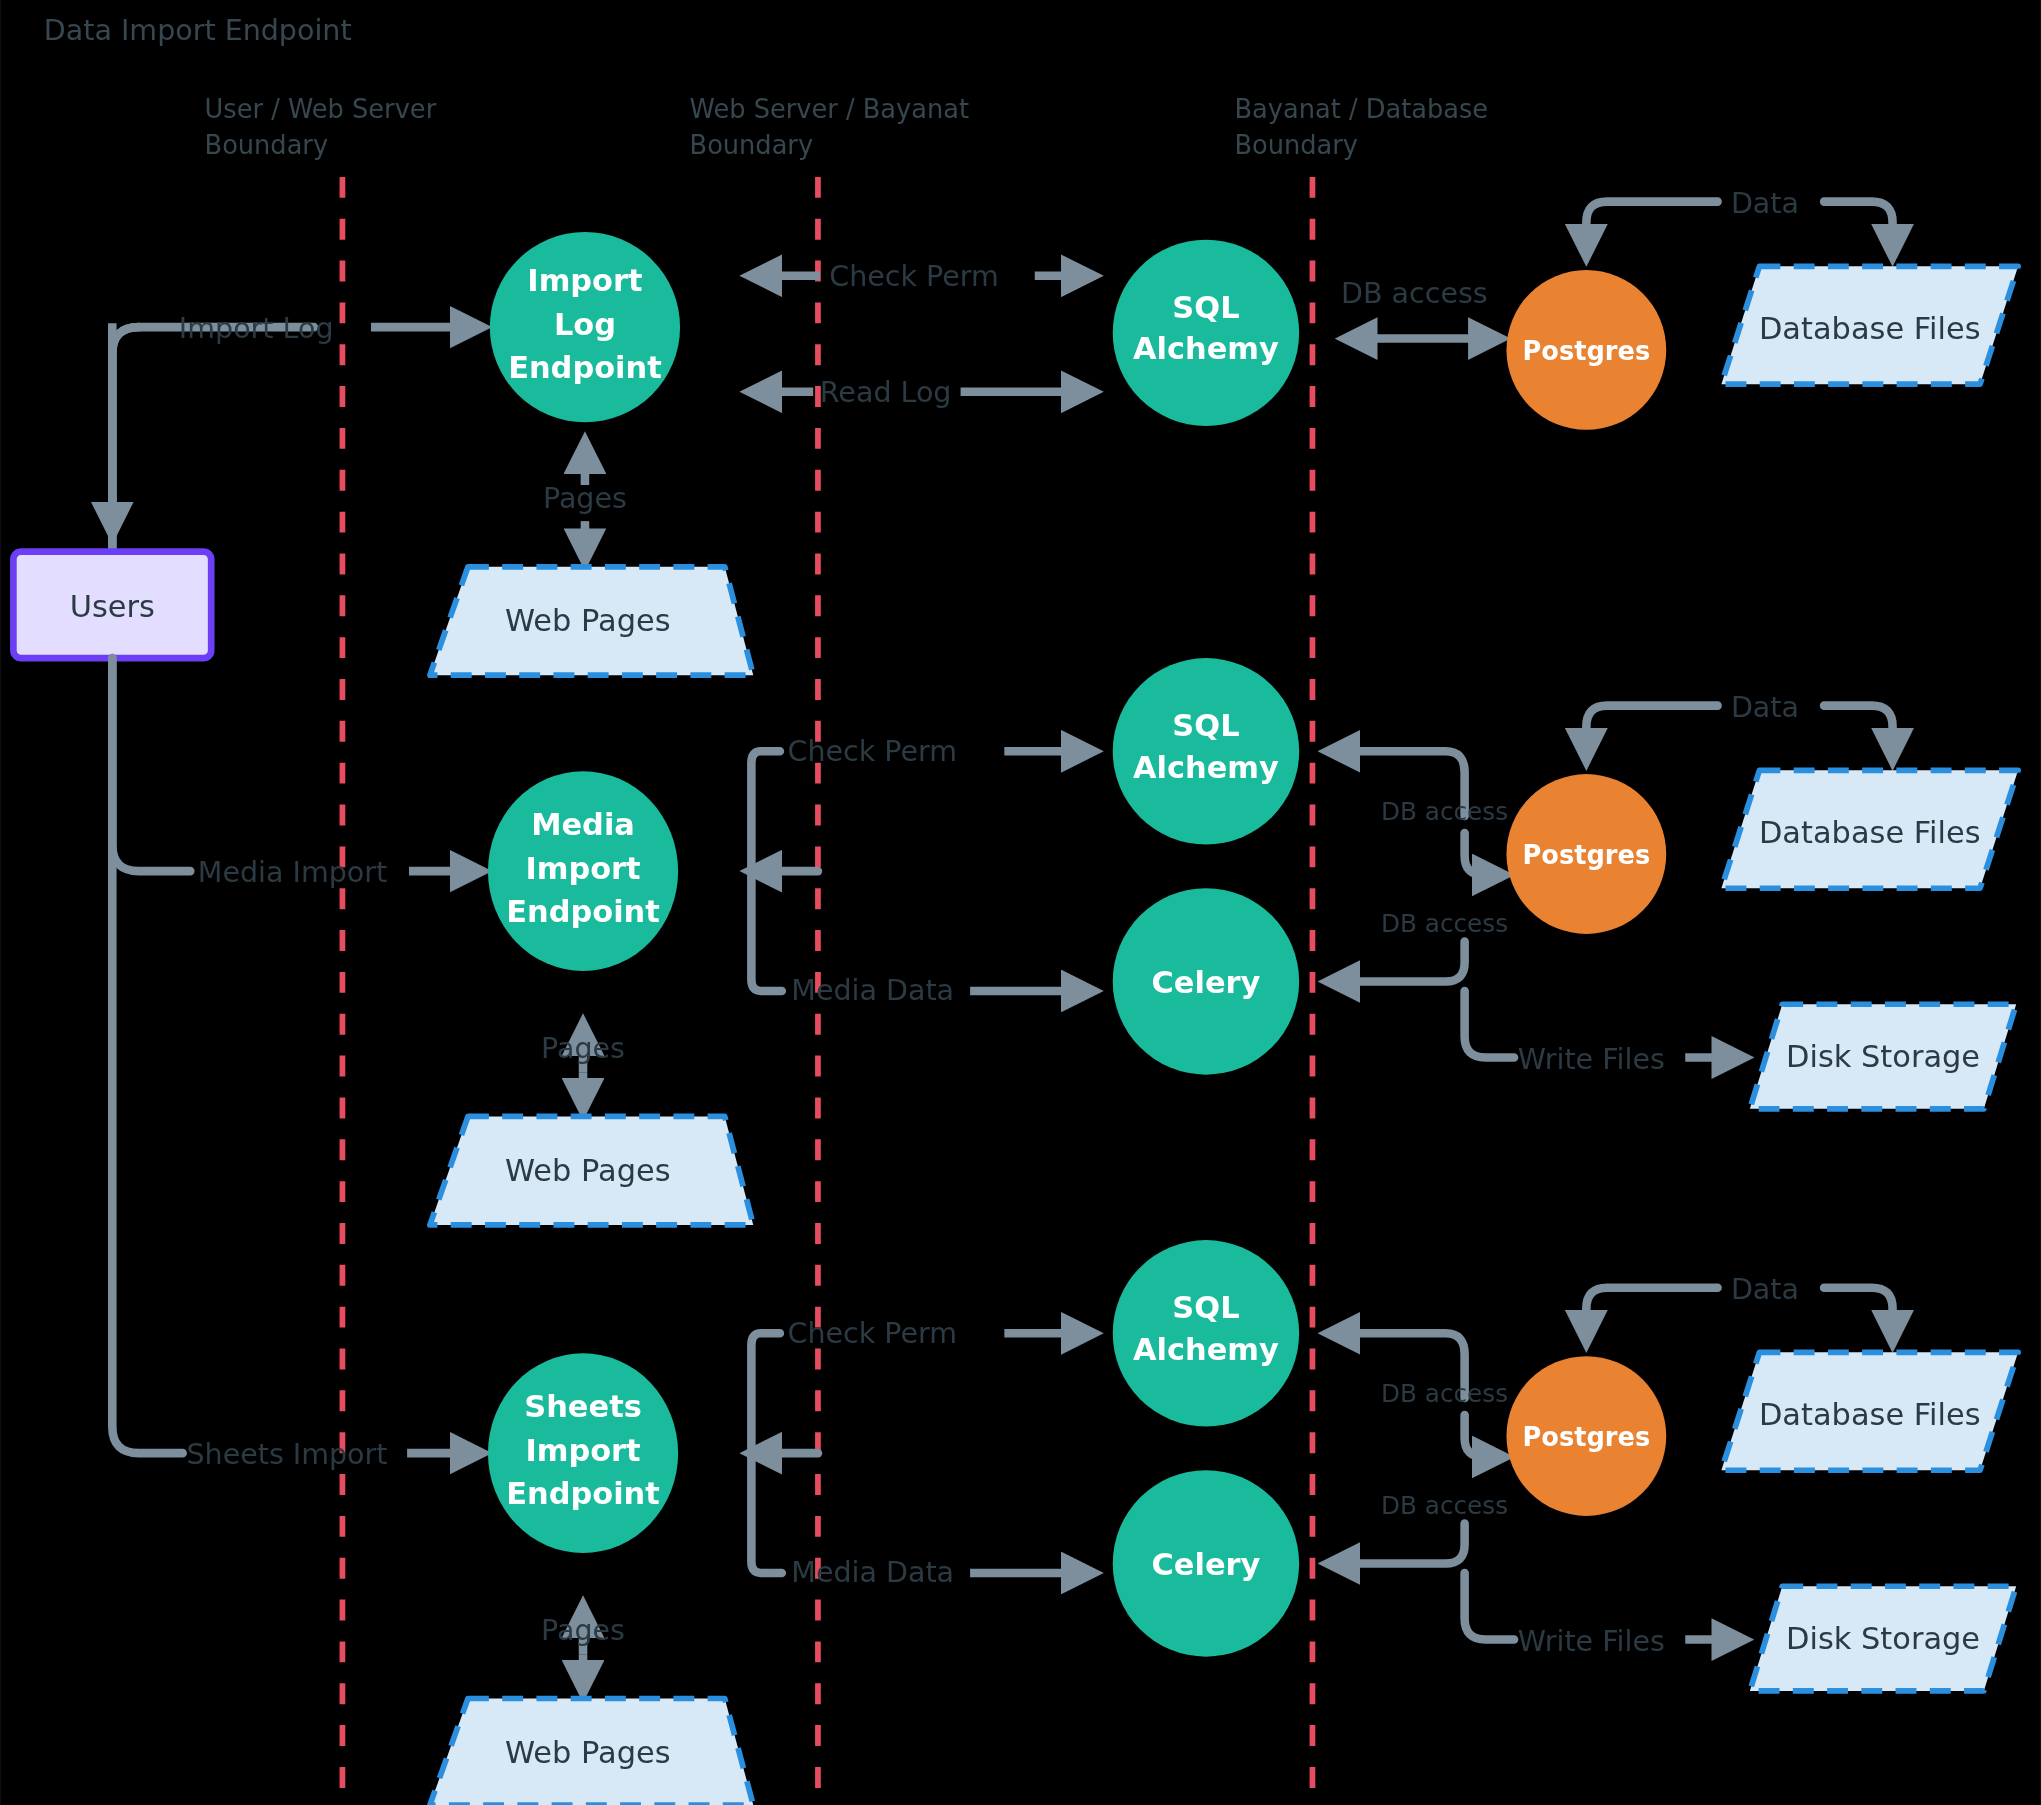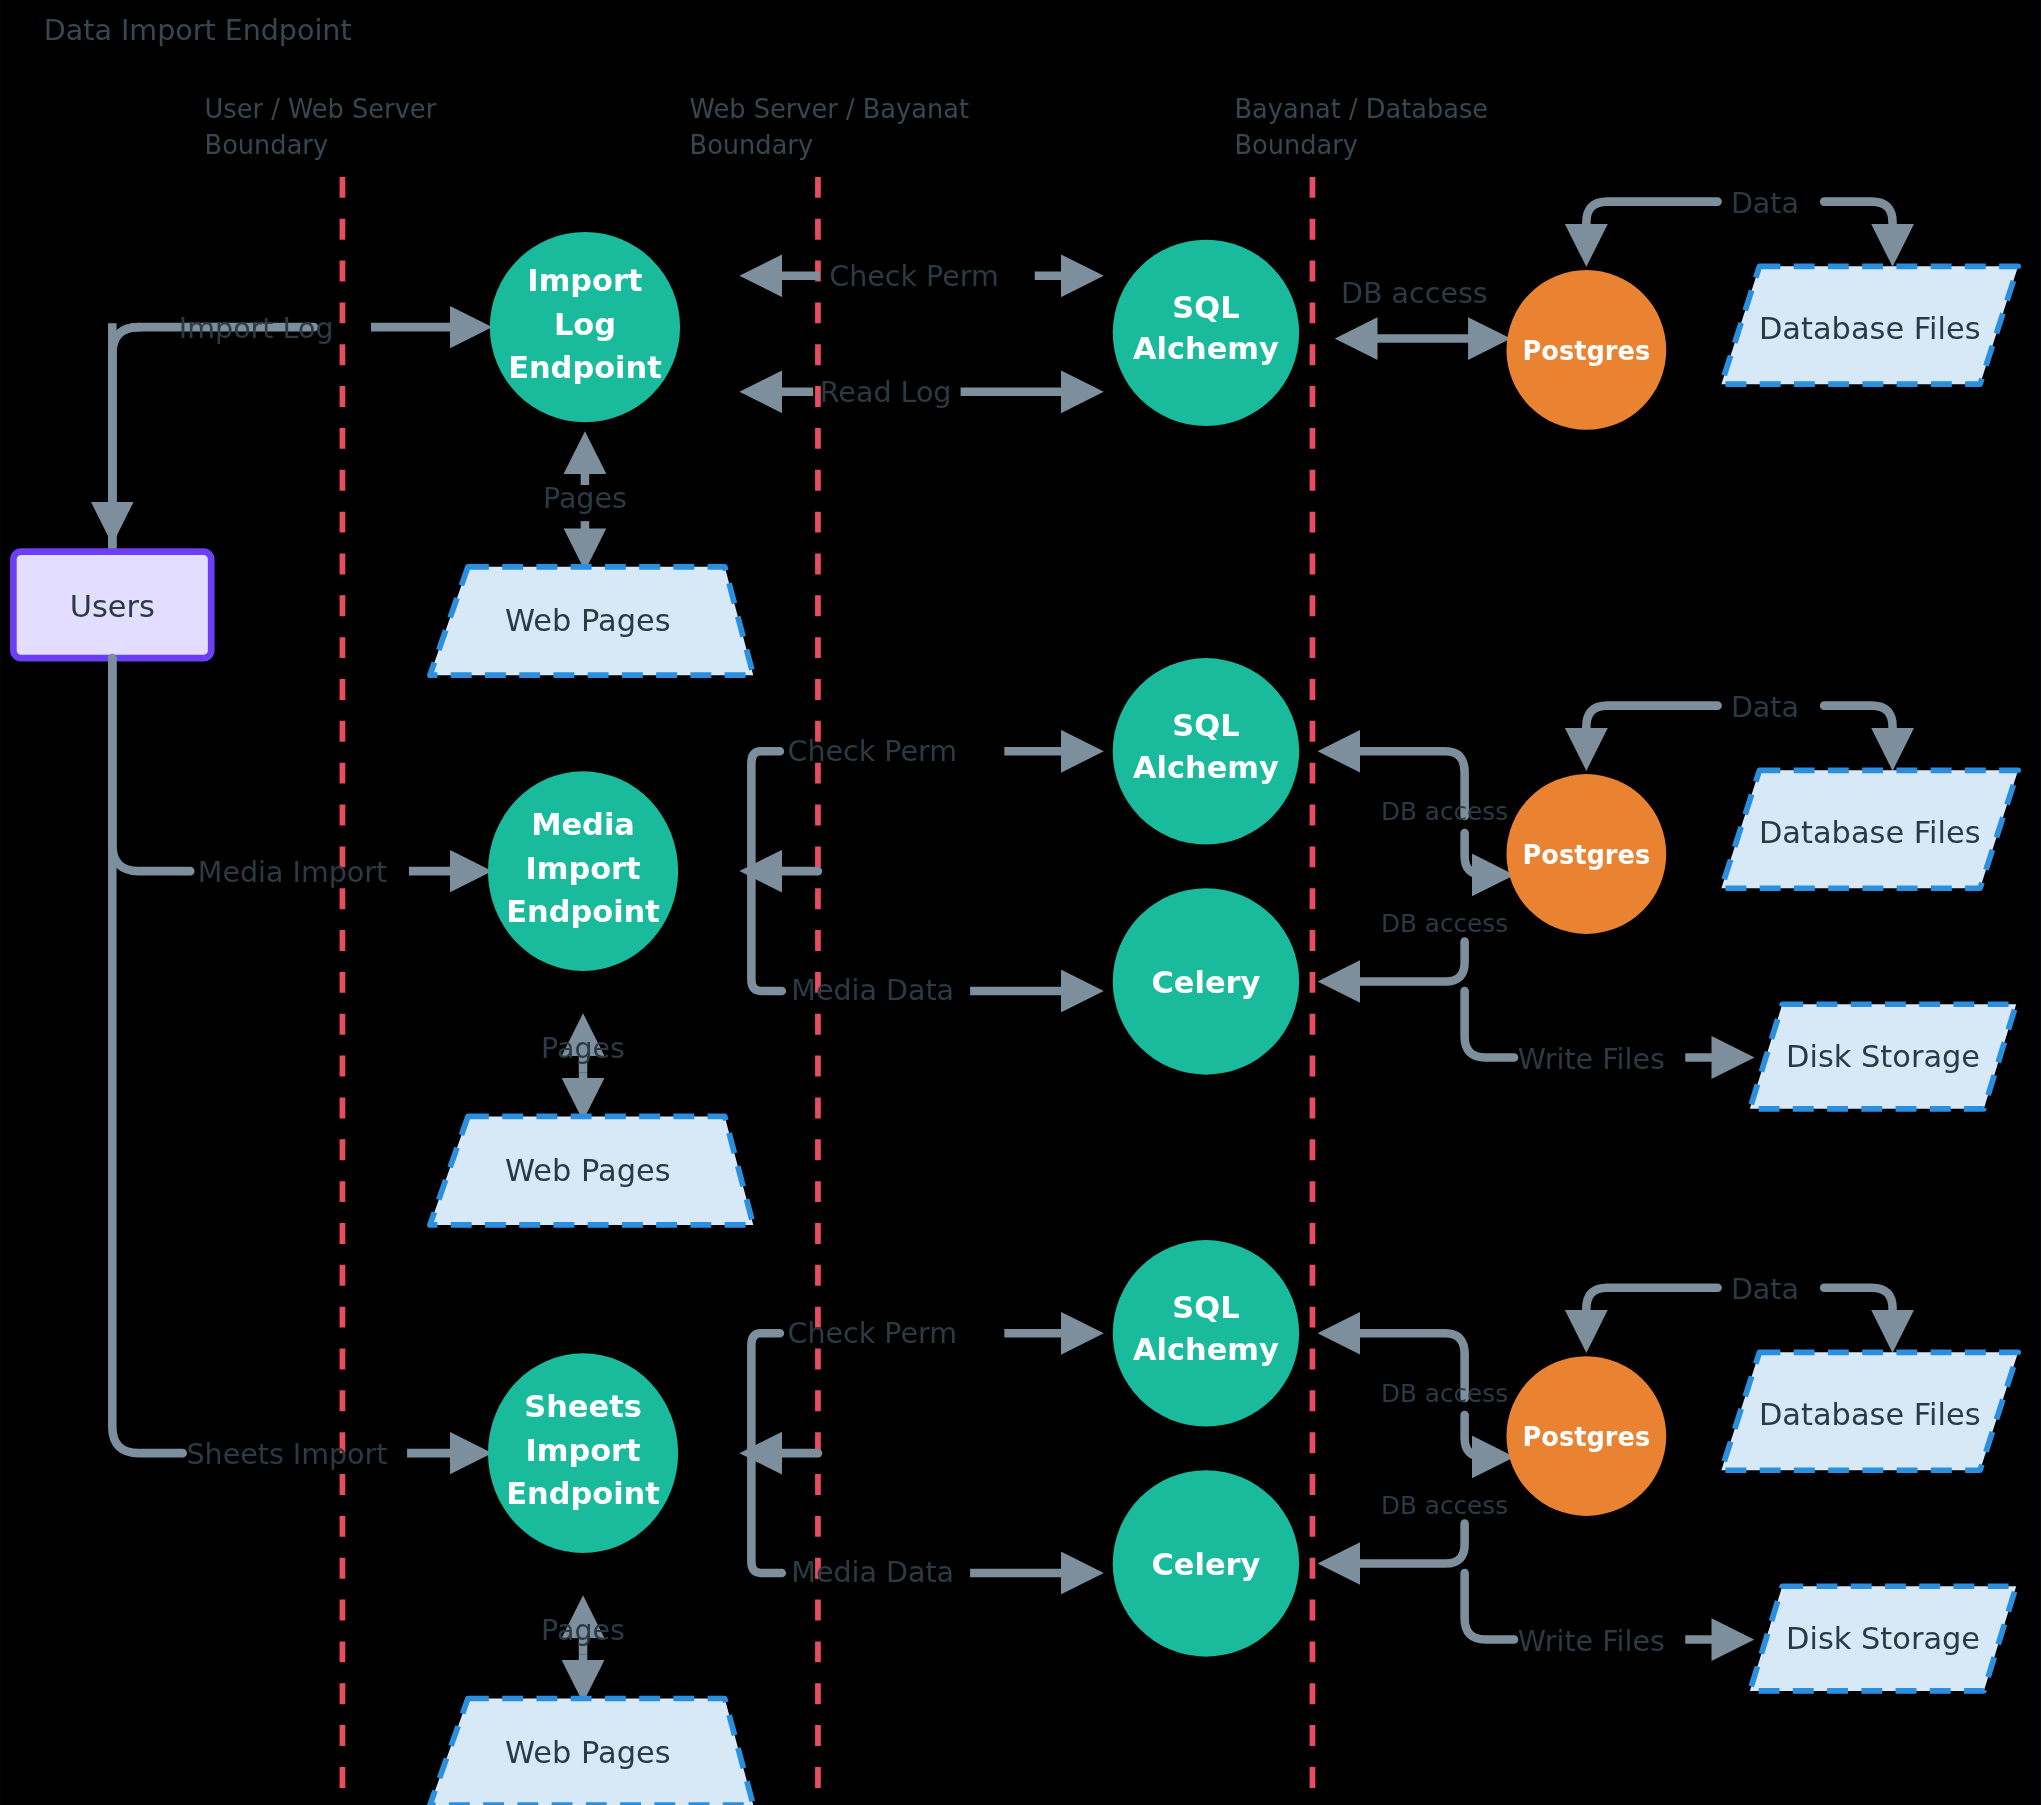--- a/index.html
+++ b/index.html
@@ -10,21 +10,21 @@
   body {
     width: 2041px;
     height: 1805px;
     overflow: hidden;
     font-family: "DejaVu Sans", sans-serif;
   }
   #diagram-root {
     position: relative;
     width: 2041px;
     height: 1805px;
-    background: #4d7c0f;
+    background: #f0abfc;
   }
   svg#dfd {
     display: block;
     width: 2041px;
     height: 1805px;
   }
   .t-title {
     font-family: "DejaVu Sans", sans-serif;
     font-size: 30px;
     fill: #37474f;

